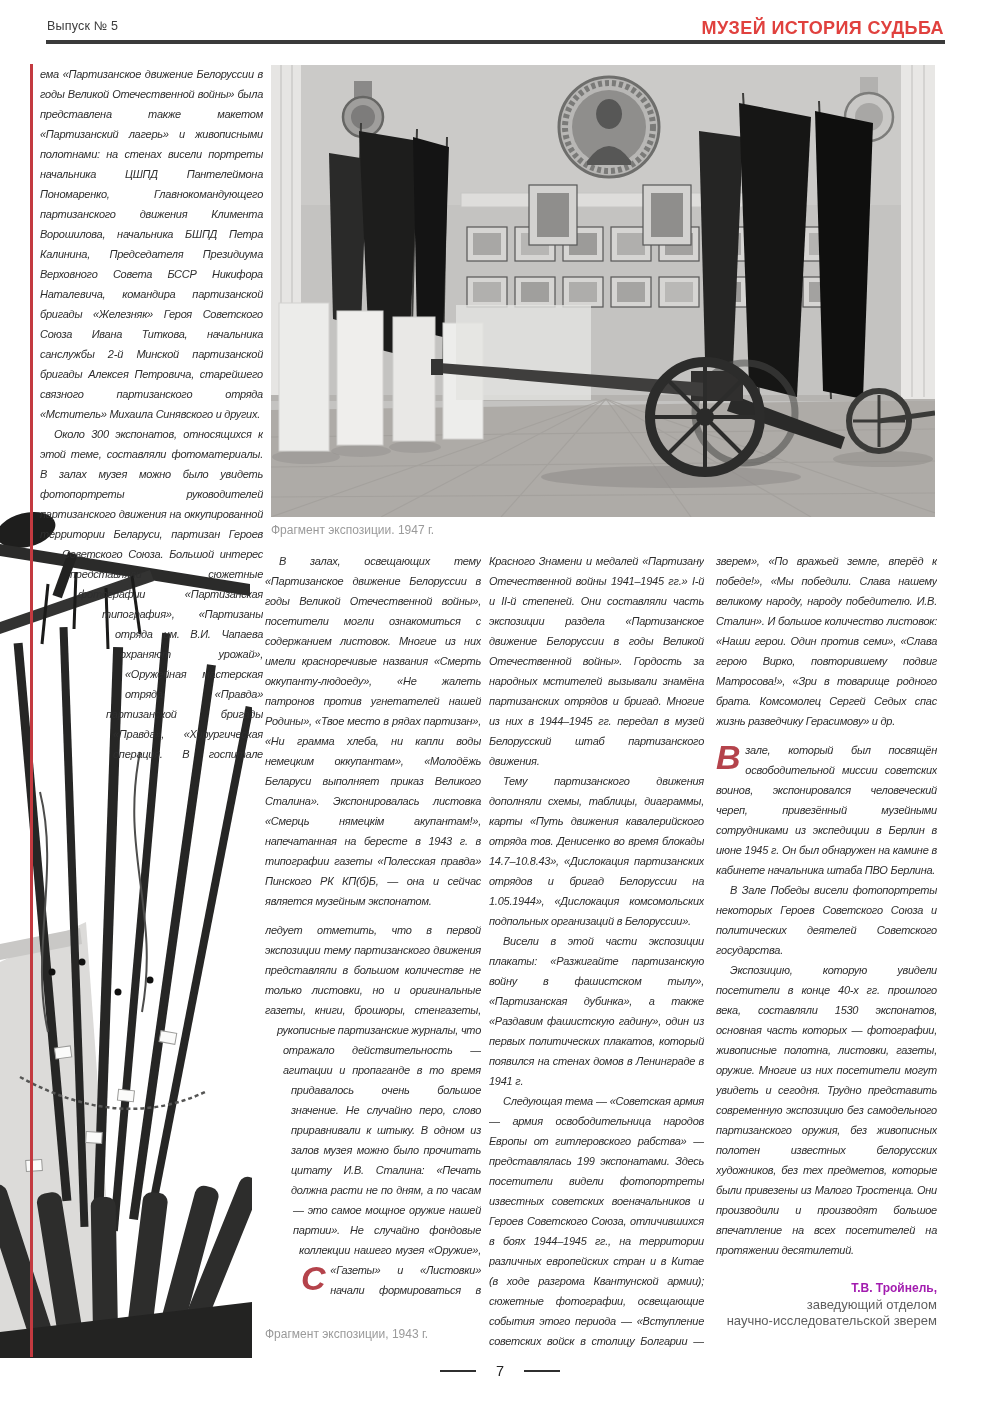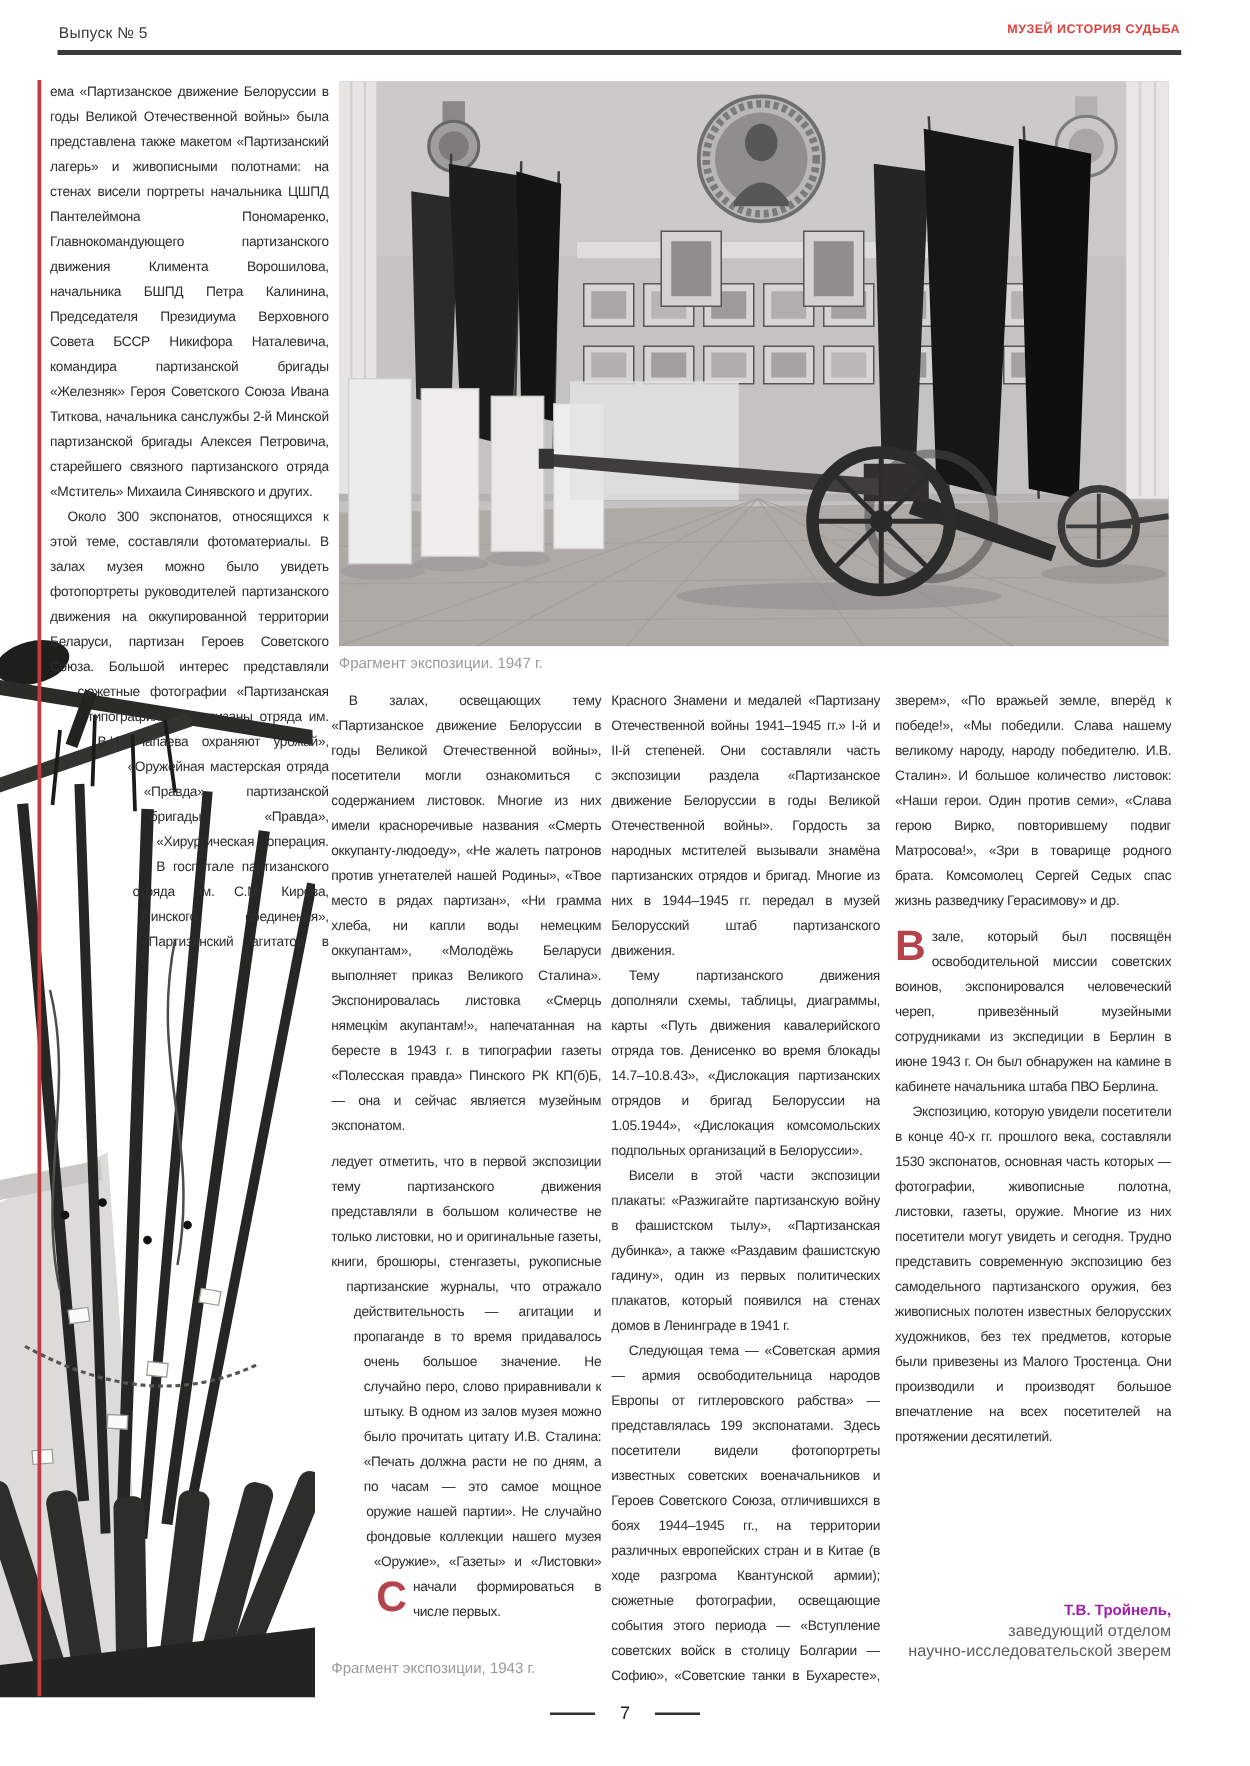--- a/index.html
+++ b/index.html
@@ -1,24 +1,24 @@
 <!DOCTYPE html>
 <html><head>
 <meta charset="utf-8">
 <style>
   html,body{margin:0;padding:0;background:#ffffff;}
   .page{position:relative;width:1000px;height:1413px;background:#fff;overflow:hidden;
         font-family:"Liberation Sans",sans-serif;color:#2e2e2e;}
   
   .hdr-issue{position:absolute;left:47px;top:19px;font-size:12.5px;color:#3c3c3c;letter-spacing:.2px;}
-  .hdr-title{position:absolute;right:56px;top:18px;font-size:10px;font-weight:bold;color:#e0413e;letter-spacing:.4px;}
+  .hdr-title{position:absolute;right:56px;top:18px;font-size:18px;font-weight:bold;color:#e0413e;letter-spacing:.4px;}
   .hdr-rule{position:absolute;left:46px;top:40px;width:899px;height:3.5px;background:#3a3a3a;}
   .red-rule{position:absolute;left:30px;top:64px;width:2.5px;height:1293px;background:#c33a40;z-index:7;}
   
-  .col{position:absolute;text-align:justify;font-size:11px;line-height:20px;letter-spacing:-.25px;overflow:hidden;z-index:3;}
+  .col{position:absolute;text-align:justify;font-size:11px;line-height:20px;letter-spacing:-.25px;overflow:hidden;z-index:3;font-style:italic;}
   #col1{left:40px;top:64px;width:223px;height:700px;}
   #col2{left:265px;top:551px;width:216px;height:756px;}
   #col3{left:489px;top:551px;width:215px;height:800px;}
   #col4{left:716px;top:551px;width:221px;height:735px;}
   .col p{margin:0;}
   p.ind{text-indent:14px;}
   .gap{margin-top:9px !important;}
   .dropcap{float:left;font-size:34px;line-height:31px;height:38px;color:#b4434b;font-weight:bold;margin:2px 5px 0 0;}
   .alast-right{text-align-last:right;}
   .fsp{float:left;width:0;}
@@ -276,21 +276,22 @@
   <div class="col" id="col3">
     <p><span>Красного Знамени и медалей «Партизану Отечественной войны 1941–1945 гг.» I-й и II-й степеней. Они составляли часть экспозиции раздела «Партизанское движение Белоруссии в годы Великой Отечественной войны». Гордость за народных мстителей вызывали знамёна партизанских отрядов и бригад. Многие из них в 1944–1945 гг. передал в музей Белорусский штаб партизанского движения.</span></p>
     <p class="ind"><span>Тему партизанского движения дополняли схемы, таблицы, диаграммы, карты «Путь движения кавалерийского отряда тов. Денисенко во время блокады 14.7–10.8.43», «Дислокация партизанских отрядов и бригад Белоруссии на 1.05.1944», «Дислокация комсомольских подпольных организаций в Белоруссии».</span></p>
     <p class="ind"><span>Висели в этой части экспозиции плакаты: «Разжигайте партизанскую войну в фашистском тылу», «Партизанская дубинка», а также «Раздавим фашистскую гадину», один из первых политических плакатов, который появился на стенах домов в Ленинграде в 1941 г.</span></p>
     <p class="ind"><span>Следующая тема — «Советская армия — армия освободительница народов Европы от гитлеровского рабства» — представлялась 199 экспонатами. Здесь посетители видели фотопортреты известных советских военачальников и Героев Советского Союза, отличившихся в боях 1944–1945 гг., на территории различных европейских стран и в Китае (в ходе разгрома Квантунской армии); сюжетные фотографии, освещающие события этого периода — «Вступление советских войск в столицу Болгарии — Софию», «Советские танки в Бухаресте», «Бой в Будапеште», «Советские танки на улицах Берлина» и др.</span></p>
 
   </div>
 
   <div class="col" id="col4">
     <p><span>зверем», «По вражьей земле, вперёд к победе!», «Мы победили. Слава нашему великому народу, народу победителю. И.В. Сталин». И большое количество листовок: «Наши герои. Один против семи», «Слава герою Вирко, повторившему подвиг Матросова!», «Зри в товарище родного брата. Комсомолец Сергей Седых спас жизнь разведчику Герасимову» и др.</span></p>
-    <p class="gap"><span class="dropcap">В</span><span>зале, который был посвящён освободительной миссии советских воинов, экспонировался человеческий череп, привезённый музейными сотрудниками из экспедиции в Берлин в июне 1943 г. Он был обнаружен на камине в кабинете начальника штаба ПВО Берлина.</span></p>
+    <p class="gap"><span class="dropcap">В</span><span>зале, который был посвящён освободительной миссии советских воинов, экспонировался человеческий череп, привезённый музейными сотрудниками из экспедиции в Берлин в июне 1945 г. Он был обнаружен на камине в кабинете начальника штаба ПВО Берлина.</span></p>
+    <p class="ind"><span>В Зале Победы висели фотопортреты некоторых Героев Советского Союза и политических деятелей Советского государства.</span></p>
     <p class="ind"><span>Экспозицию, которую увидели посетители в конце 40-х гг. прошлого века, составляли 1530 экспонатов, основная часть которых — фотографии, живописные полотна, листовки, газеты, оружие. Многие из них посетители могут увидеть и сегодня. Трудно представить современную экспозицию без самодельного партизанского оружия, без живописных полотен известных белорусских художников, без тех предметов, которые были привезены из Малого Тростенца. Они производили и производят большое впечатление на всех посетителей на протяжении десятилетий.</span></p>
 
   </div>
 
   <div class="sig">
     <div class="nm">Т.В. Тройнель,</div>
     <div class="rl">заведующий отделом</div>
     <div class="rl">научно-исследовательской зверем</div>
   </div>
 

